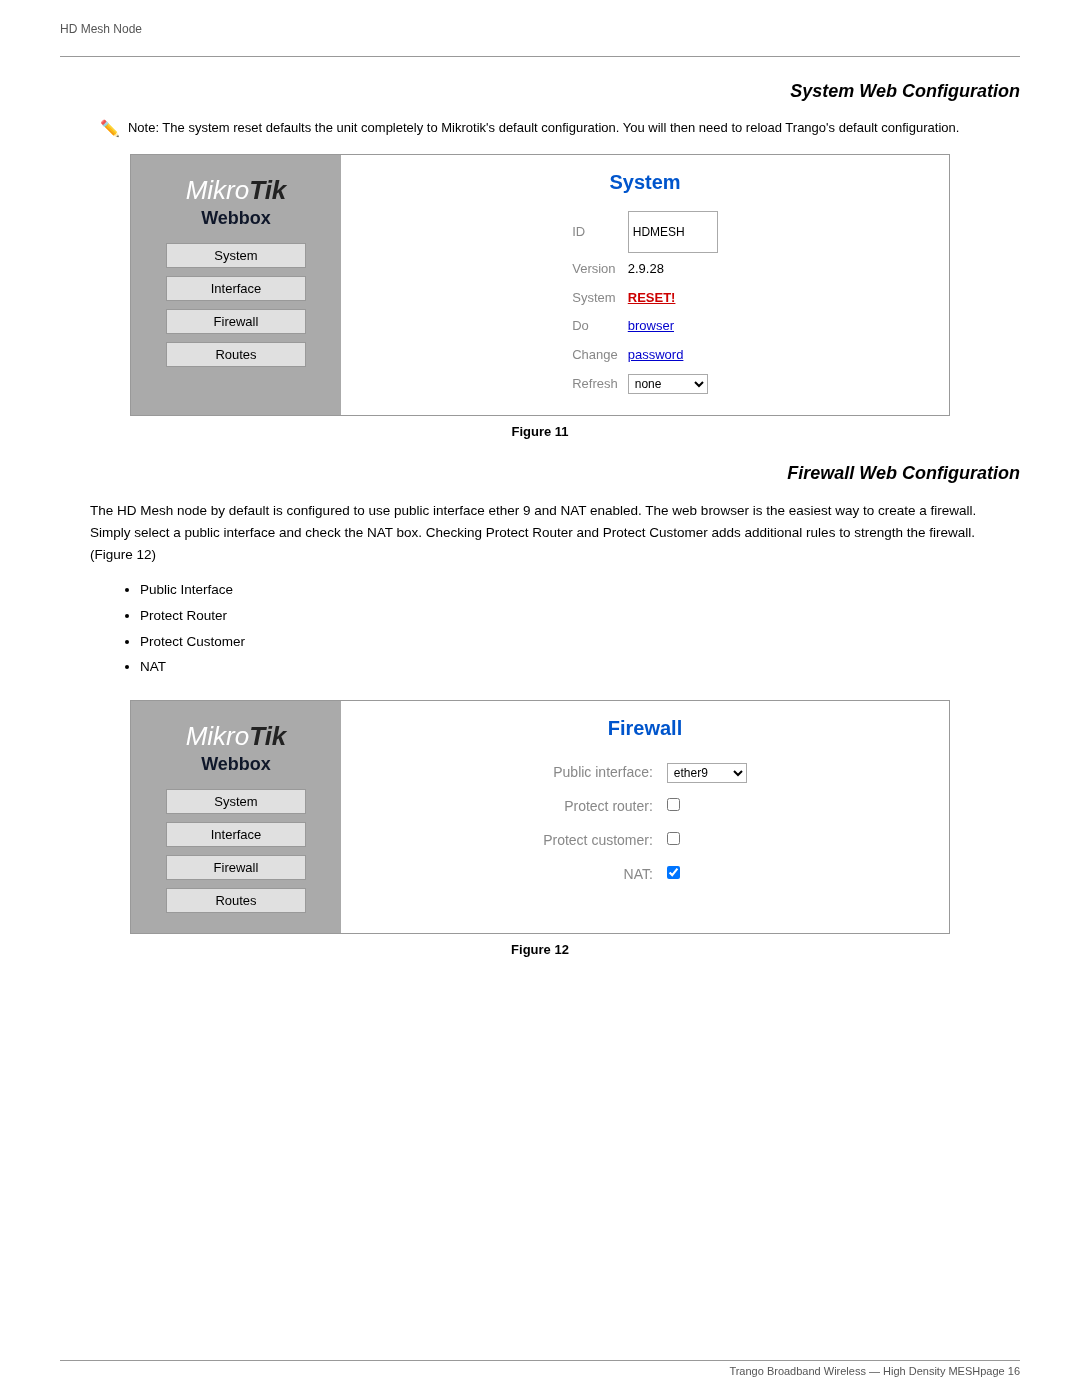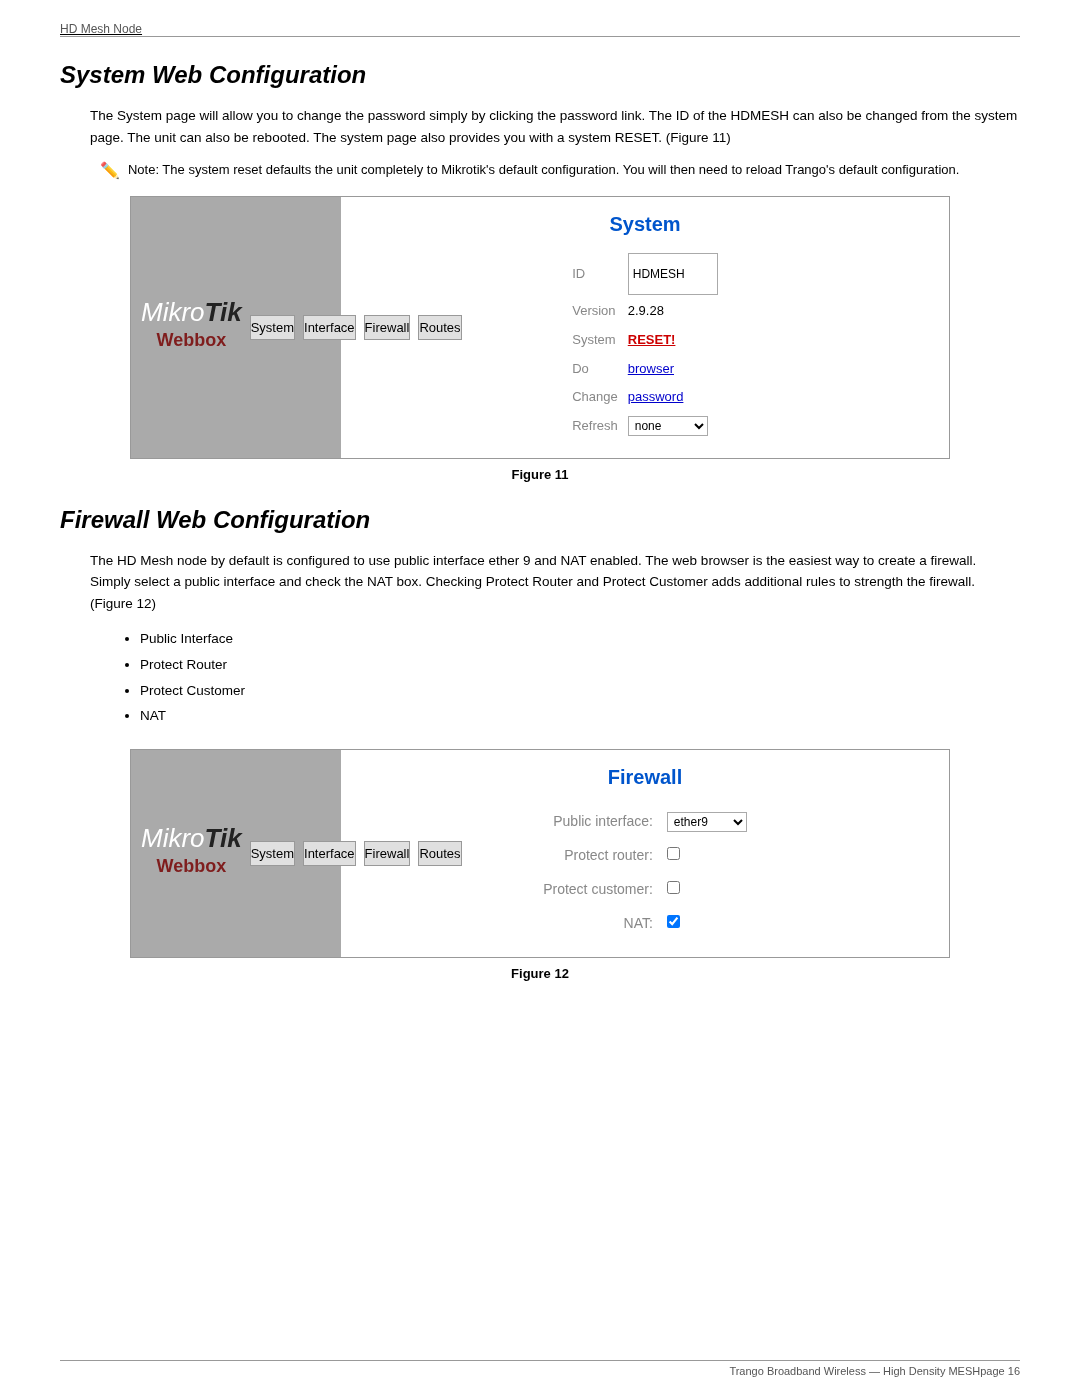--- a/index.html
+++ b/index.html
@@ -13,33 +13,33 @@
       padding: 0;
     }
     .page-wrapper {
       width: 1080px;
       min-height: 1397px;
       padding: 20px 60px 40px 60px;
       position: relative;
     }
     .header-bar {
       border-bottom: 1px solid #999;
-      padding-bottom: 0;
+      padding-bottom: 20px;
       margin-bottom: 24px;
-      text-decoration: underline;
     }
     .header-bar-text {
       font-size: 12px;
       color: #555;
     }
     .section-title {
-      font-size: 24px;
+      font-size: 18px;
       font-weight: bold;
       font-style: italic;
       margin-bottom: 16px;
+      text-align: right;
     }
     .body-text {
       font-size: 13.5px;
       line-height: 1.6;
       margin-bottom: 12px;
       margin-left: 30px;
     }
     .note-row {
       display: flex;
       align-items: flex-start;
@@ -62,21 +62,21 @@
       display: flex;
       width: 820px;
       margin: 16px auto 8px auto;
       background: #fff;
     }
     .figure-sidebar {
       background: #aaa;
       width: 210px;
       padding: 20px 10px;
       display: flex;
-      flex-direction: row;
+      flex-direction: column;
       align-items: center;
       gap: 8px;
       flex-shrink: 0;
     }
     .mikrotik-logo {
       text-align: center;
       margin-bottom: 6px;
     }
     .mikrotik-logo .mikro {
       font-style: italic;
@@ -86,21 +86,21 @@
     }
     .mikrotik-logo .tik {
       font-style: italic;
       font-size: 26px;
       font-weight: bold;
       color: #222;
     }
     .mikrotik-logo .webbox {
       font-size: 18px;
       font-weight: bold;
-      color: #7f1d1d;
+      color: #0f172a;
       display: block;
       margin-top: 2px;
     }
     .nav-btn {
       background: #e0e0e0;
       border: 1px solid #999;
       width: 140px;
       text-align: center;
       padding: 4px 0;
       font-size: 13px;
@@ -220,21 +220,20 @@
 <body>
 
 <div class="page-wrapper">
 
   <div class="header-bar">
     <span class="header-bar-text">HD Mesh Node</span>
   </div>
 
   <div class="section-title">System Web Configuration</div>
 
-  <p class="body-text">The System page will allow you to change the password simply by clicking the password link. The ID of the HDMESH can also be changed from the system page. The unit can also be rebooted. The system page also provides you with a system RESET. (Figure 11)</p>
 
   <div class="note-row">
     <span class="note-icon">✏️</span>
     <span class="note-text">Note: The system reset defaults the unit completely to Mikrotik's default configuration. You will then need to reload Trango's default configuration.</span>
   </div>
 
   <div class="figure-container">
     <div class="figure-sidebar">
       <div class="mikrotik-logo">
         <span><span class="mikro">Mikro</span><span class="tik">Tik</span></span>

